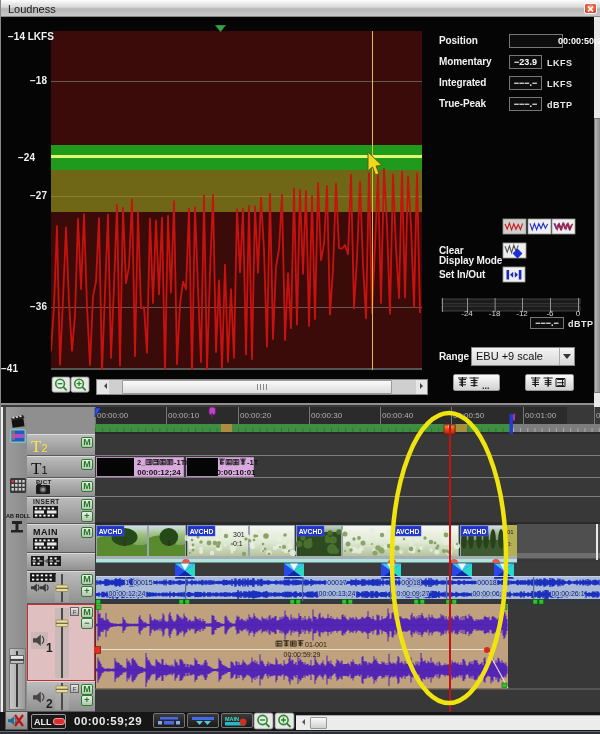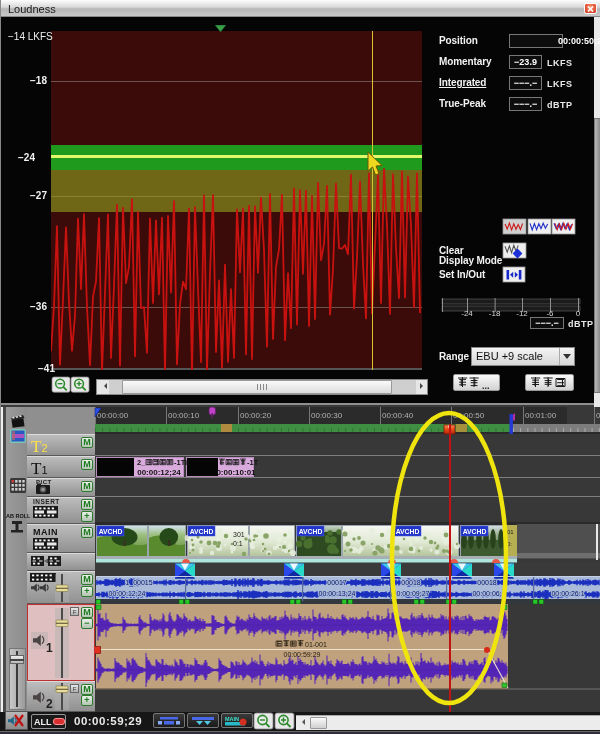--- a/index.html
+++ b/index.html
@@ -684,26 +684,26 @@
           <polyline points="0,320.2 3,275.0 6,195.1 9,333.7 12,268.1 15,196.4 18,270.8 21,319.8 24,284.7 27,187.6 30,258.0 33,183.2 36,275.8 39,334.2 42,265.4 45,250.6 48,187.1 51,340.6 54,261.7 57,183.4 60,327.0 63,255.3 66,173.9 69,334.6 72,176.8 75,252.1 78,235.9 81,168.3 84,325.3 87,181.0 90,277.0 93,276.1 96,321.7 99,187.5 102,271.9 105,189.4 108,263.4 111,186.7 114,342.2 117,185.0 120,261.5 123,170.1 126,333.3 129,273.2 132,250.6 135,258.2 138,177.6 141,343.5 144,176.2 147,257.8 150,331.1 153,164.4 156,339.8 159,242.1 162,164.2 165,321.0 168,249.4 171,336.7 174,233.7 177,330.8 180,258.1 183,326.8 186,178.5 189,241.4 192,177.5 195,323.3 198,174.9 201,328.0 204,175.3 207,241.8 210,166.6 213,219.3 216,315.6 219,162.9 222,307.9 225,236.0 228,218.1 231,163.9 234,309.2 237,242.1 240,297.2 243,157.5 246,293.5 249,159.2 252,242.8 255,159.7 258,295.0 261,164.8 264,288.1 267,151.8 270,229.3 273,213.2 276,155.0 279,283.8 282,238.5 285,152.7 288,217.1 291,217.7 294,213.9 297,223.3 300,143.6 303,277.5 306,226.9 309,150.3 312,233.2 315,287.4 318,142.4 321,282.4 324,214.7 327,143.9 330,272.0 333,137.9 336,194.3 339,282.8 342,143.3 345,217.4 348,267.1 351,140.6 354,266.6 357,145.5 360,194.8 363,276.2 366,142.5 369,282.0" fill="none" stroke="#c81210" stroke-width="1.8" stroke-linejoin="round"></polyline>
         </svg>
         <div class="ab" style="left:321px;top:0;width:1.2px;height:339px;background:#d8c235;"></div>
       </div>
       <svg class="ab" style="left:214px;top:25px;width:11px;height:7px" viewBox="0 0 13 8">
         <path d="M0 0 H13 L6.5 8 Z" fill="#3aa048" stroke="#1a5a28" stroke-width="0.7"></path>
       </svg>
       <svg class="ab" style="left:366px;top:152px;width:17px;height:26px" viewBox="0 0 17 26">
         <path d="M1 0 L1 19 L5.5 15 L8.5 23 L12 21.5 L9 14 L15 13.5 Z" fill="#f0d820" stroke="#6a5a08" stroke-width="1"></path>
       </svg>
-      <div class="ab" style="left:7px;top:31px;font-size:10px;font-weight:normal;color:#f0f0f0;">−14 LKFS</div>
+      <div class="ab" style="left:7px;top:31px;font-size:10px;font-weight:bold;color:#f0f0f0;">−14 LKFS</div>
       <div class="ab" style="left:0;top:75px;width:46px;text-align:right;font-size:10px;font-weight:bold;color:#f0f0f0;">−18</div>
       <div class="ab" style="left:8px;top:152px;width:26px;text-align:right;font-size:10px;font-weight:bold;color:#f0f0f0;">−24</div>
       <div class="ab" style="left:0;top:190px;width:46px;text-align:right;font-size:10px;font-weight:bold;color:#f0f0f0;">−27</div>
       <div class="ab" style="left:0;top:301px;width:46px;text-align:right;font-size:10px;font-weight:bold;color:#f0f0f0;">−36</div>
-      <div class="ab" style="left:8px;top:363px;width:46px;text-align:right;font-size:10px;font-weight:bold;color:#f0f0f0;">−41</div>
+      <div class="ab" style="left:0;top:363px;width:46px;font-size:10px;font-weight:bold;color:#f0f0f0;">−41</div>
       <svg class="ab" style="left:0;top:0;width:600px;height:407px" viewBox="0 0 600 407">
         <g transform="translate(51,377) scale(0.95)">
           <rect x="0" y="0" width="19" height="16" rx="2" fill="#e8e8e8" stroke="#888" stroke-width="0.8"></rect>
           <circle cx="8.5" cy="7" r="4.6" fill="none" stroke="#2a8a2a" stroke-width="1.6"></circle>
           <path d="M11.8 10.4 L15.5 14" stroke="#2a8a2a" stroke-width="1.8"></path>
           <path d="M6 7 h5" stroke="#2a8a2a" stroke-width="1.4"></path>
         </g>
         <g transform="translate(70,377) scale(0.95)">
           <rect x="0" y="0" width="19" height="16" rx="2" fill="#e8e8e8" stroke="#888" stroke-width="0.8"></rect>
           <circle cx="8.5" cy="7" r="4.6" fill="none" stroke="#2a8a2a" stroke-width="1.6"></circle>
@@ -716,21 +716,21 @@
       <div class="ab" style="left:415px;top:380px;width:11px;height:14px;background:#e6e6e6;"></div>
       <div class="ab" style="left:100px;top:383px;width:0;height:0;border:3.5px solid transparent;border-right-color:#444;"></div>
       <div class="ab" style="left:419px;top:383px;width:0;height:0;border:3.5px solid transparent;border-left-color:#444;"></div>
       <div class="ab" style="left:121px;top:380px;width:270px;height:14px;background:linear-gradient(#fafafa,#dcdcdc);border:1px solid #999;border-radius:1px;"></div>
       <div class="ab" style="left:256px;top:384px;width:12px;height:6px;background:repeating-linear-gradient(90deg,#888 0,#888 1px,transparent 1px,transparent 3px);"></div>
       <div class="lbl" style="left:438px;top:35px;">Position</div>
       <div class="vbox" style="left:508px;top:34px;width:54px;padding-left:48px;">00:00:50;24</div>
       <div class="lbl" style="left:438px;top:56px;">Momentary</div>
       <div class="vbox" style="left:508px;top:55px;width:33px;">−23.9</div>
       <div class="unit" style="left:546px;top:58px;">LKFS</div>
-      <div class="lbl" style="left:438px;top:77px;text-decoration:underline;">Integrated</div>
+      <div class="lbl" style="left:438px;top:77px;">Integrated</div>
       <div class="vbox" style="left:508px;top:76px;width:33px;">−−−.−</div>
       <div class="unit" style="left:546px;top:79px;">LKFS</div>
       <div class="lbl" style="left:438px;top:98px;">True-Peak</div>
       <div class="vbox" style="left:508px;top:97px;width:33px;">−−−.−</div>
       <div class="unit" style="left:546px;top:100px;">dBTP</div>
       <div class="lbl" style="left:438px;top:221px;margin-top:34px;">Display Mode</div>
       <div class="lbl" style="left:438px;top:245px;">Clear</div>
       <div class="lbl" style="left:438px;top:269px;">Set In/Out</div>
       <svg class="ab" style="left:0;top:0;width:600px;height:407px" viewBox="0 0 600 407">
         <rect x="502" y="219" width="23" height="15" fill="#cfcfcf" stroke="#999" stroke-width="0.8"></rect>

